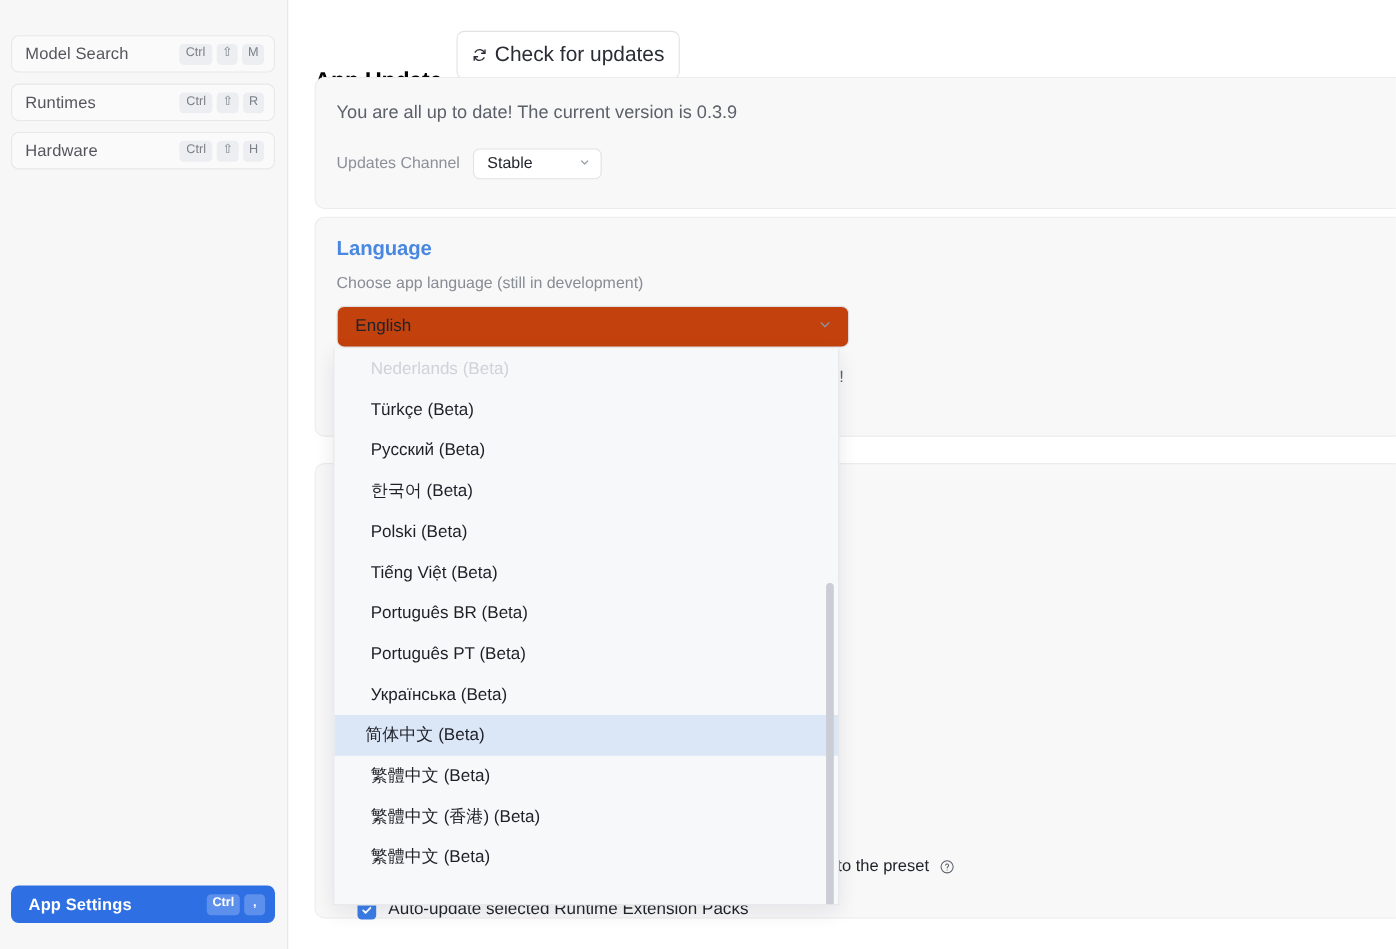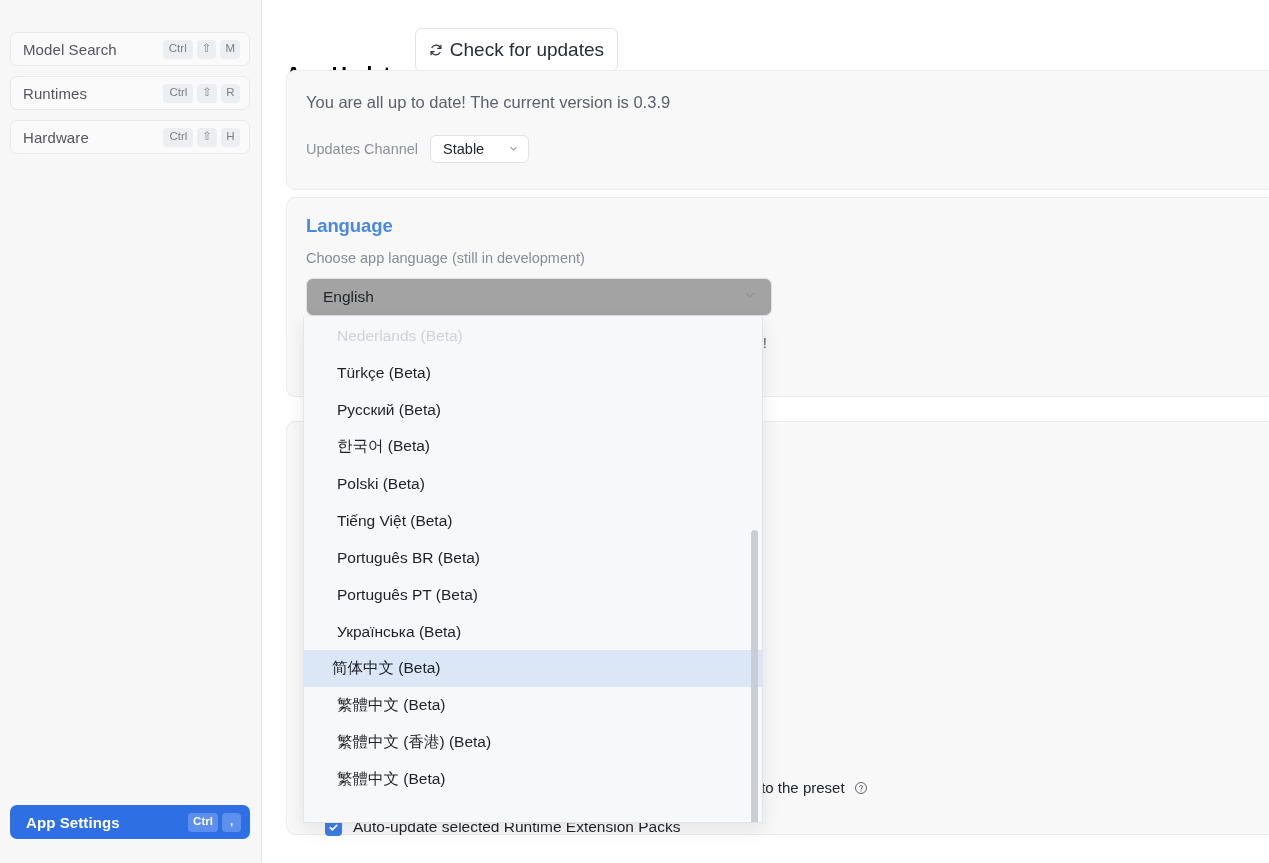--- a/index.html
+++ b/index.html
@@ -110,21 +110,21 @@
   .up-to-date {
     position: absolute; left: 19px; top: 22px;
     font-size: 16.5px; color: #5b6069;
   }
   .channel-row {
     position: absolute; left: 19px; top: 64px;
     display: flex; align-items: center; gap: 12px;
   }
   .channel-label { font-size: 14.5px; color: #8d9098; }
   .channel-select {
-    height: 28px; width: 99px;
+    height: 28px; width: 117px;
     background: #ffffff;
     border: 1px solid #e2e2e5;
     border-radius: 6px;
     display: flex; align-items: center; justify-content: space-between;
     padding: 0 9px 0 12px;
     font-size: 14.5px; color: #22252b;
     cursor: pointer;
   }
 
   .lang-title {
@@ -132,21 +132,21 @@
     font-size: 18.5px; font-weight: bold; color: #4a87e0;
     letter-spacing: -.1px;
   }
   .lang-sub {
     position: absolute; left: 19px; top: 52px;
     font-size: 14.5px; color: #888c94;
   }
   .lang-select {
     position: absolute; left: 19px; top: 80px;
     width: 466px; height: 38px;
-    background: #a3a3a3;
+    background: #c2410c;
     border: 1px solid #dfe0e3;
     border-radius: 7px;
     display: flex; align-items: center; justify-content: space-between;
     padding: 0 14px 0 16px;
     font-size: 15.5px; color: #1f2329;
     cursor: pointer;
   }
   .help-text {
     position: absolute; left: 430px; top: 136px;
     font-size: 15px; color: #5b6069;

